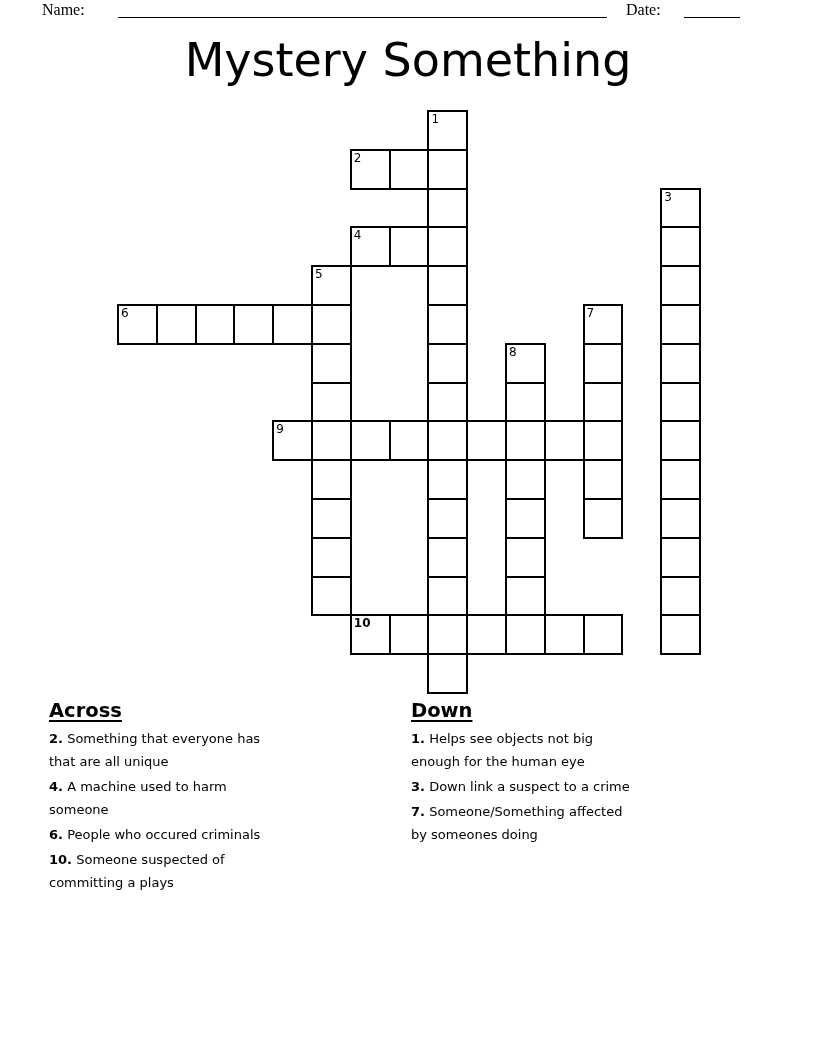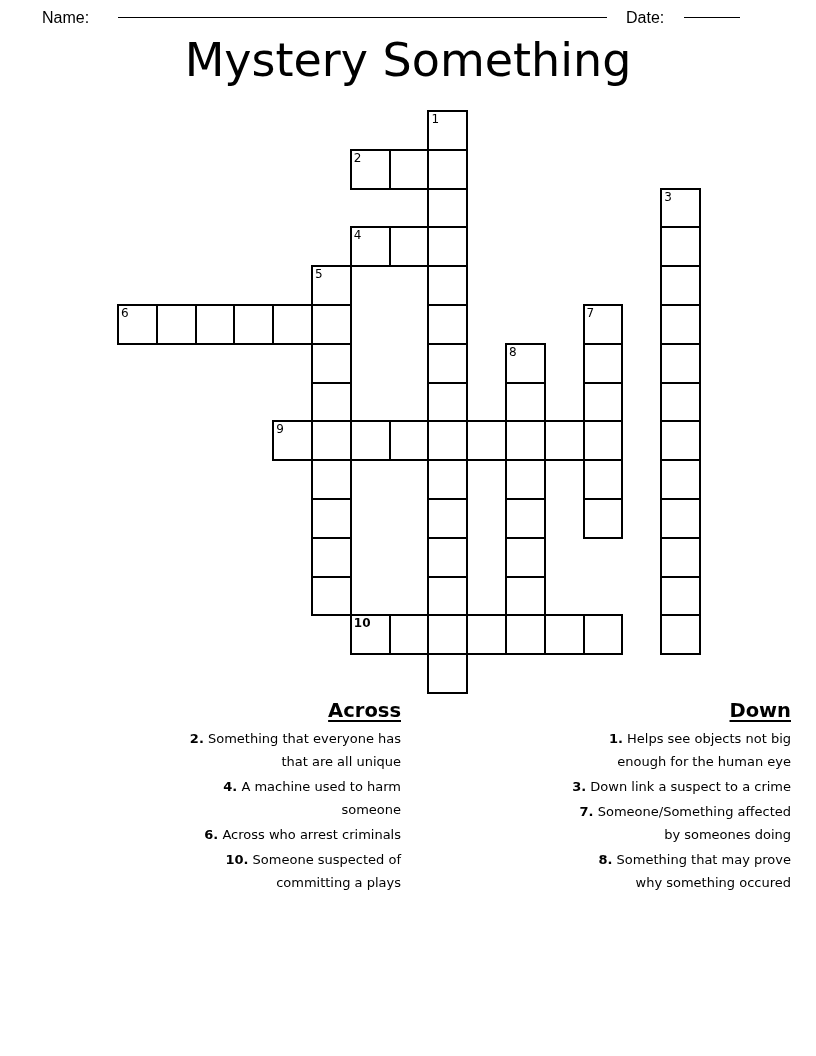--- a/index.html
+++ b/index.html
@@ -5,22 +5,22 @@
   html, body { margin:0; padding:0; }
   body {
     width:816px; height:1056px;
     background:#ffffff; color:#000;
     position:relative;
     font-family:"DejaVu Sans", sans-serif;
     overflow:hidden;
   }
   
   .hdr-label {
-    position:absolute; top:9px;
-    font-family:Liberation Sans, sans-serif;
+    position:absolute; top:1px;
+    font-family:Liberation Serif, serif;
     font-size:16px; color:#000;
   }
   #name-label { left:42px; }
   #date-label { left:626px; }
   .fill-line {
     position:absolute; top:0; height:17px;
     border-bottom:1.5px solid #000;
   }
   #name-line { left:118px; width:489px; }
   #date-line { left:684px; width:56px; }
@@ -34,21 +34,21 @@
   #grid { position:absolute; }
   .cell {
     position:absolute; box-sizing:border-box;
     background:#fff; border:2px solid #000;
   }
   .cellnum {
     position:absolute; font-size:12px; line-height:1;
     color:#000; pointer-events:none;
   }
   
-  .clues-col { position:absolute; top:699px;text-align:right; }
+  .clues-col { position:absolute; top:699px; }
   #across-col { left:49px;  width:352px; }
   #down-col   { left:411px; width:380px; }
   .clues-heading {
     margin:0 0 5px 0;
     font-size:19.5px; font-weight:bold;
     text-decoration:underline;
     text-decoration-thickness:2px;
     text-underline-offset:3px;
   }
   .clue { margin:0 0 2px 0; font-size:13px; line-height:23px; }
@@ -145,26 +145,25 @@
     <span class="cellnum" style="left: 392px; top: 235.8px;">8</span>
     <span class="cellnum" style="left: 159.2px; top: 313.4px;">9</span>
     <span class="cellnum" style="left: 236.8px; top: 507.4px; font-weight: bold;">10</span>
   </div>
 
 <div class="clues-col" id="across-col">
   <h2 class="clues-heading">Across</h2>
   <div>
       <p class="clue"><b>2.</b> <span class="clue-line">Something that everyone has</span><br><span class="clue-line">that are all unique</span></p>
       <p class="clue"><b>4.</b> <span class="clue-line">A machine used to harm</span><br><span class="clue-line">someone</span></p>
-      <p class="clue"><b>6.</b> <span class="clue-line">Across who arrest criminals</span></p>
+      <p class="clue"><b>6.</b> <span class="clue-line">People who occured criminals</span></p>
       <p class="clue"><b>10.</b> <span class="clue-line">Someone suspected of</span><br><span class="clue-line">committing a plays</span></p>
     </div>
 </div>
 
 <div class="clues-col" id="down-col">
   <h2 class="clues-heading">Down</h2>
   <div>
       <p class="clue"><b>1.</b> <span class="clue-line">Helps see objects not big</span><br><span class="clue-line">enough for the human eye</span></p>
       <p class="clue"><b>3.</b> <span class="clue-line">Down link a suspect to a crime</span></p>
       <p class="clue"><b>7.</b> <span class="clue-line">Someone/Something affected</span><br><span class="clue-line">by someones doing</span></p>
-      <p class="clue"><b>8.</b> <span class="clue-line">Something that may prove</span><br><span class="clue-line">why something occured</span></p>
     </div>
 </div>
 
 </body></html>

